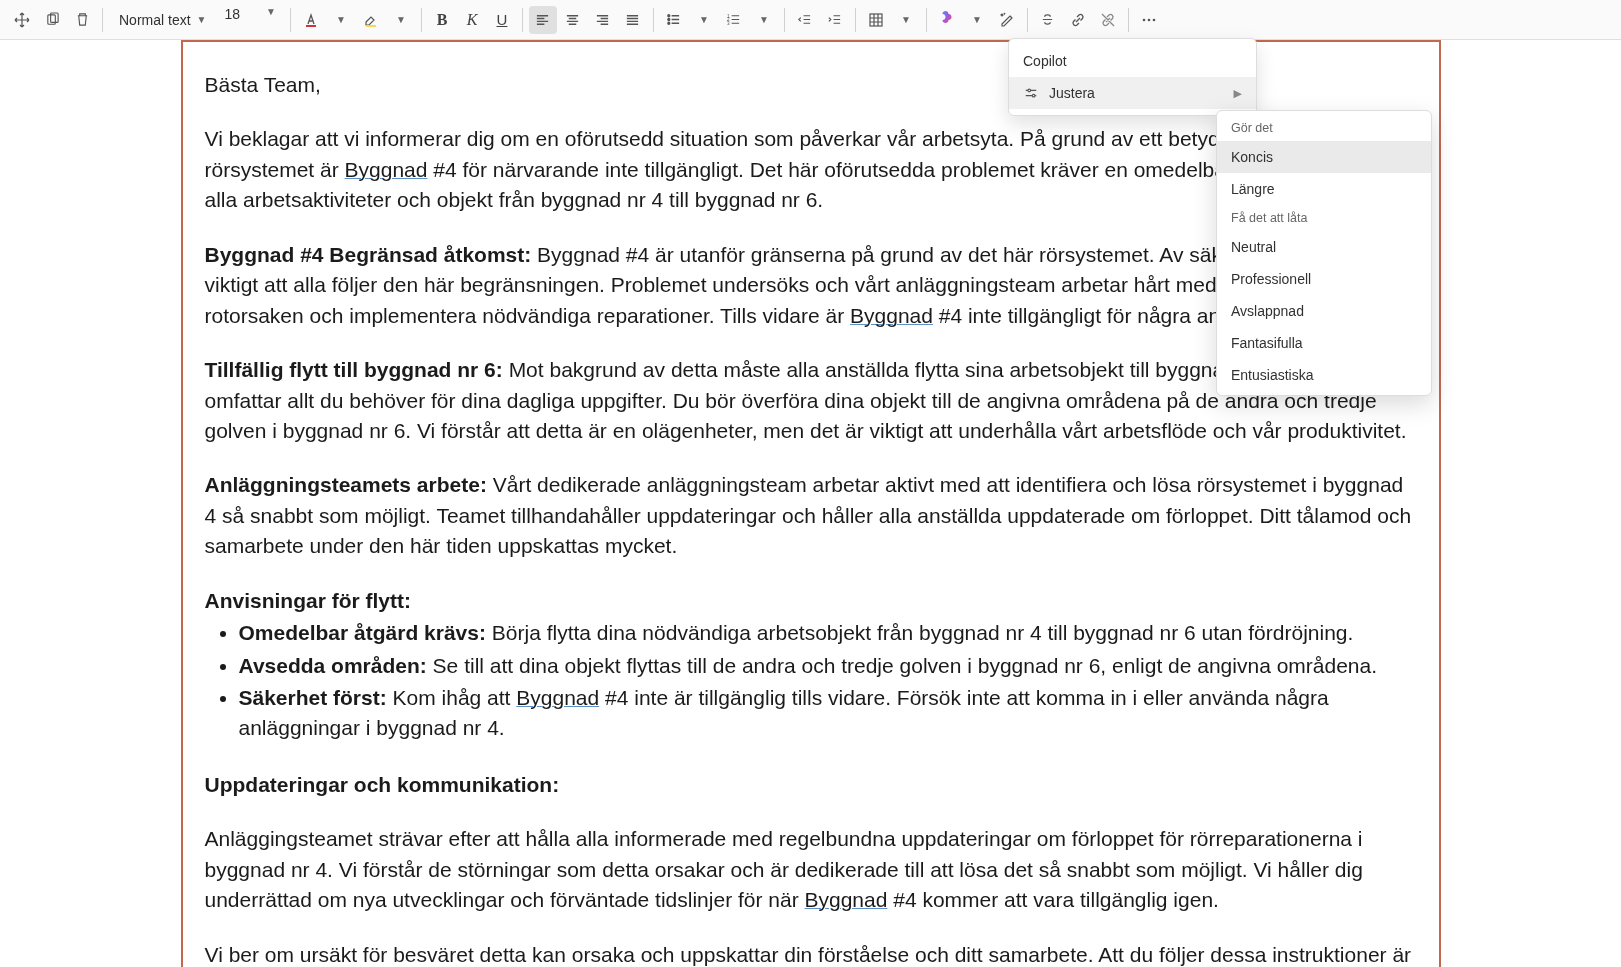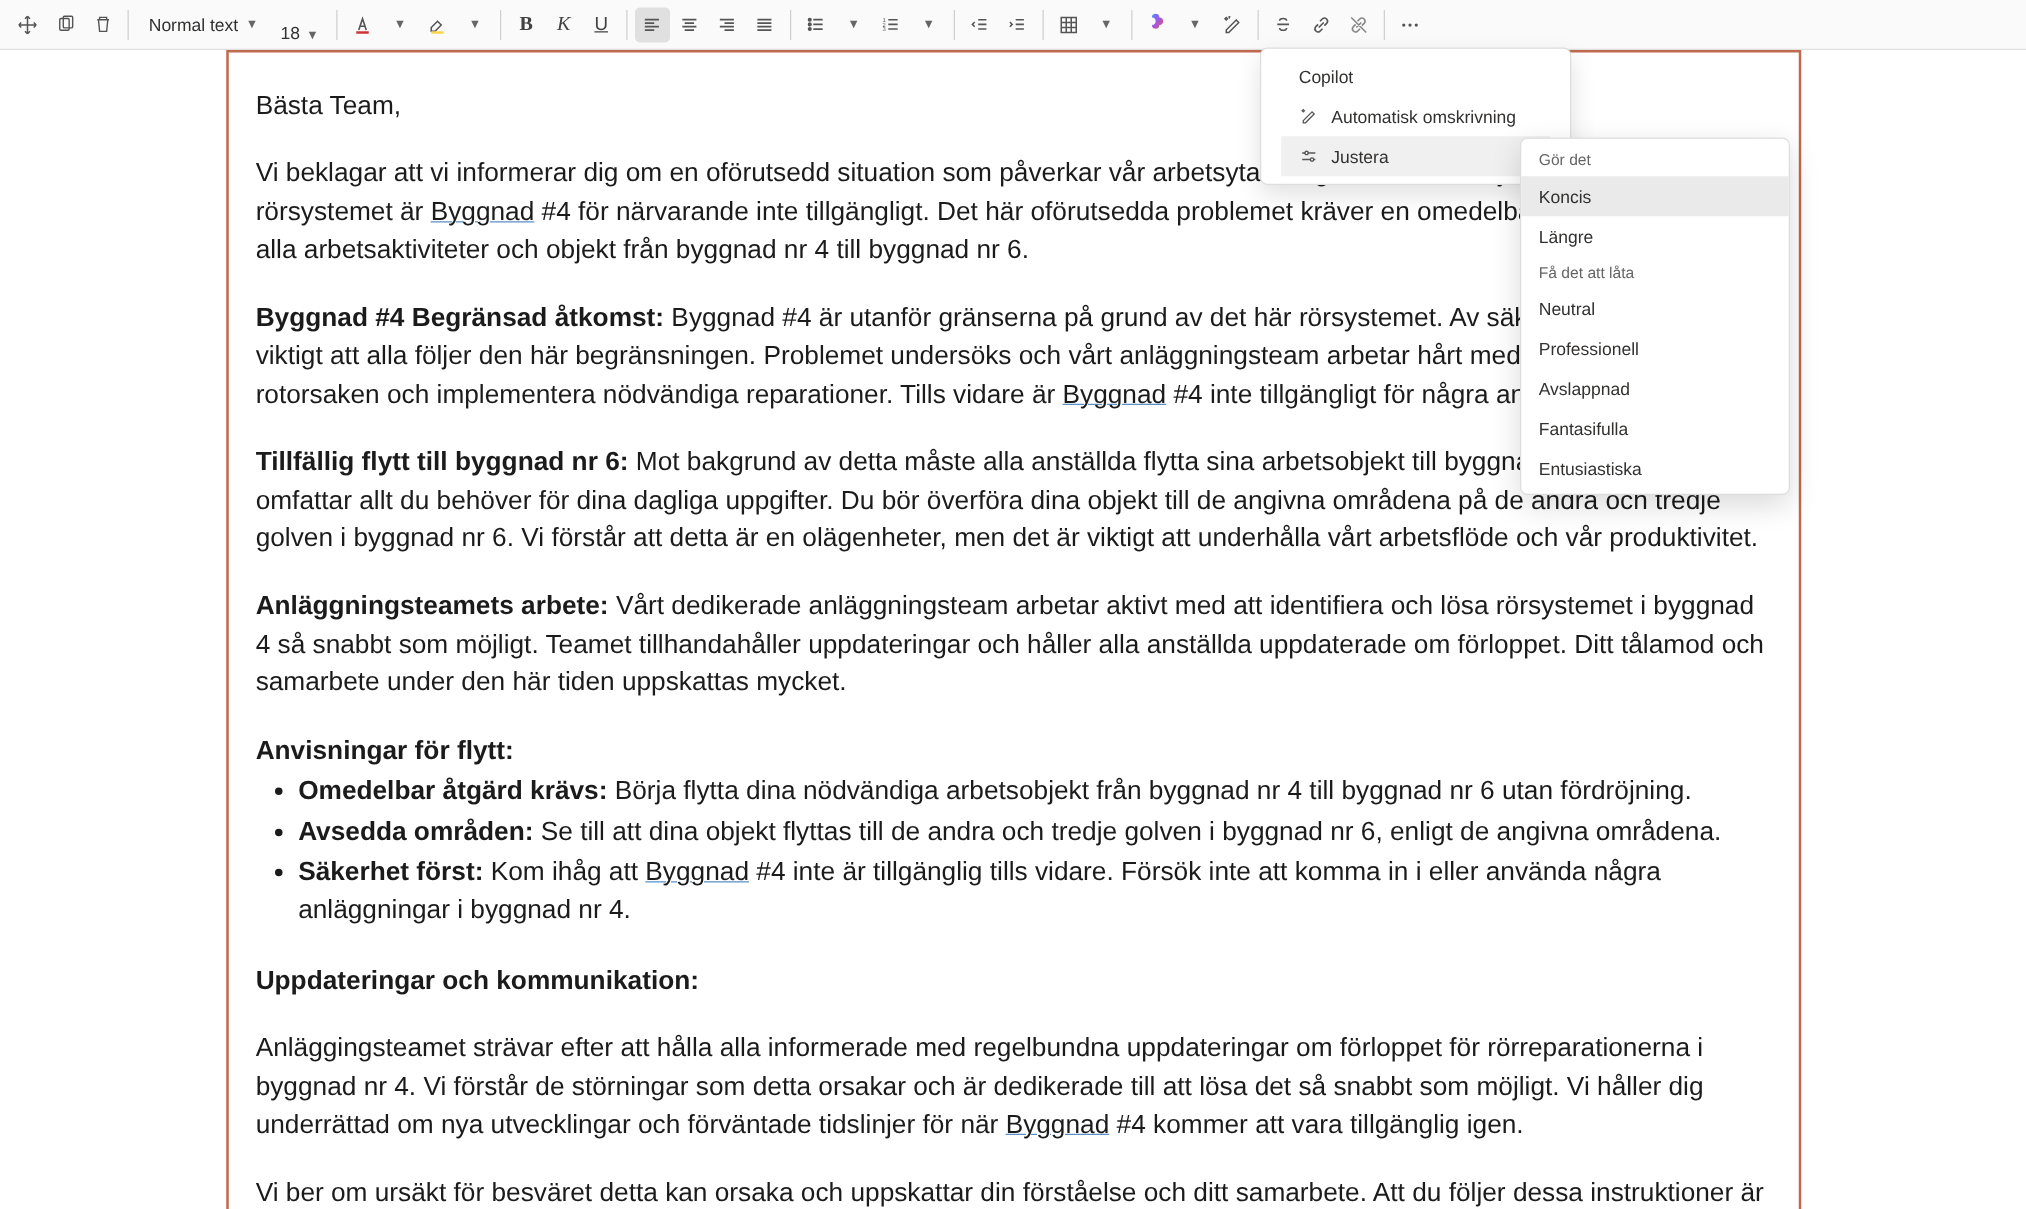--- a/index.html
+++ b/index.html
@@ -38,22 +38,22 @@
   padding: 0 8px 0 10px;
   height: 28px;
   border-radius: 4px;
   cursor: pointer;
   font-size: 14px;
   color: #323130;
   justify-content: center;
 }
 .font-size-select {
   display: flex;
-  align-items: flex-end;
-  gap: 5px;
+  align-items: flex-start;
+  gap: 26px;
   padding: 0 8px 0 8px;
   height: 28px;
   font-size: 14px;
   color: #323130;
 }
 .chev { font-size: 10px; color: #666; }
 .bold-btn { font-weight: 700; font-size: 16px; font-family: "Times New Roman", serif;}
 .italic-btn { font-style: italic; font-family: "Times New Roman", serif; font-size: 16px;}
 .underline-btn { text-decoration: underline; font-size: 15px;}
 .copilot-icon {
@@ -87,21 +87,21 @@
 
 .popover1 {
   position: absolute;
   top: 38px;
   left: 1008px;
   width: 249px;
   background: #fff;
   border: 1px solid #ddd;
   border-radius: 6px;
   box-shadow: 0 8px 20px rgba(0,0,0,0.12);
-  padding: 6px 16px;
+  padding: 6px 0;
   font-size: 14px;
   color: #323130;
 }
 .popover1 .row {
   display: flex;
   align-items: center;
   gap: 10px;
   padding: 8px 14px;
   cursor: pointer;
 }
@@ -341,28 +341,20 @@
     <span>Anläggingsteamet strävar efter att hålla alla informerade med regelbundna uppdateringar om förloppet för rörreparationerna i byggnad nr 4. Vi förstår de störningar som detta orsakar och är dedikerade till att lösa det så snabbt som möjligt. Vi håller dig underrättad om nya utvecklingar och förväntade tidslinjer för när </span><span class="link">Byggnad</span><span> #4 kommer att vara tillgänglig igen.</span>
   </p>
   <div class="para-gap"></div>
   <p>Vi ber om ursäkt för besväret detta kan orsaka och uppskattar din förståelse och ditt samarbete. Att du följer dessa instruktioner är viktigt för att säkerställa en smidig övergång och fortsatt produktivitet.</p>
 </div>
 
 <div class="popover1">
   <div class="row">
     <span>Copilot</span>
   </div>
-  <div class="row">
-    <span class="ic">
-      <svg width="14" height="14" viewBox="0 0 16 16" stroke="#555" stroke-width="1.2" fill="none">
-          <path d="M3 12l8-8 2 2-8 8H3v-2zM2 3l1-1 1 1-1 1z"></path>
-        </svg>
-    </span>
-    <span>Automatisk omskrivning</span>
-  </div>
   <div class="row hover">
     <span class="ic">
       <svg width="14" height="14" viewBox="0 0 16 16" stroke="#555" stroke-width="1.3" fill="none">
           <path d="M2 5h12M2 11h12"></path>
           <circle cx="6" cy="5" r="1.5" fill="#fff"></circle>
           <circle cx="11" cy="11" r="1.5" fill="#fff"></circle>
         </svg>
     </span>
     <span>Justera</span>
     <span class="fly">▶</span>

